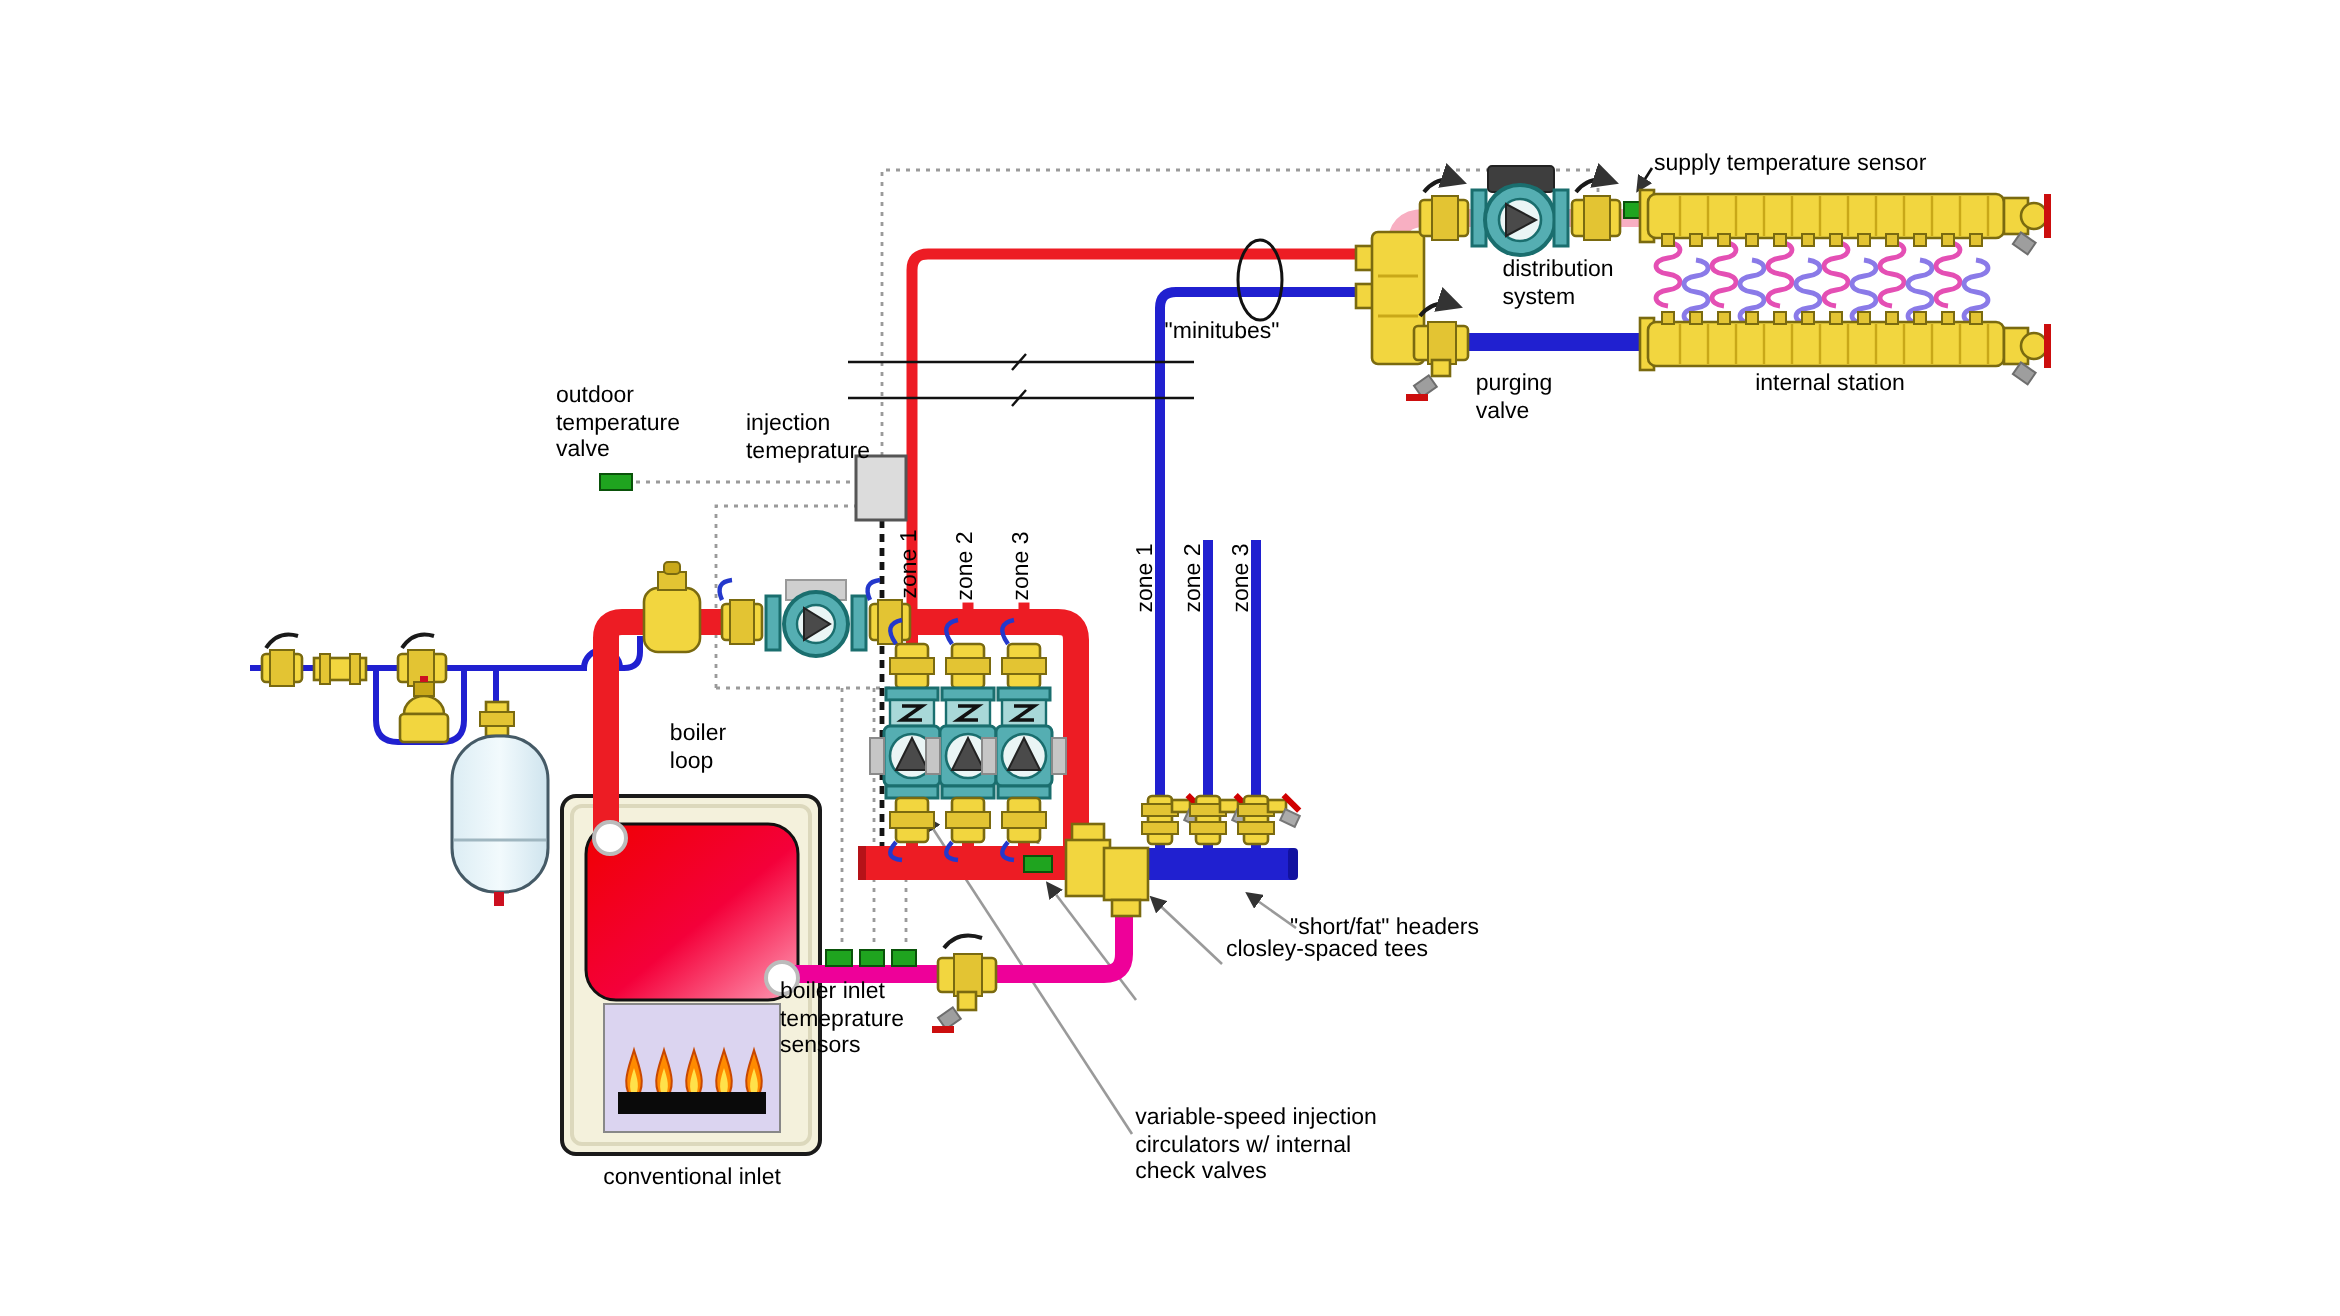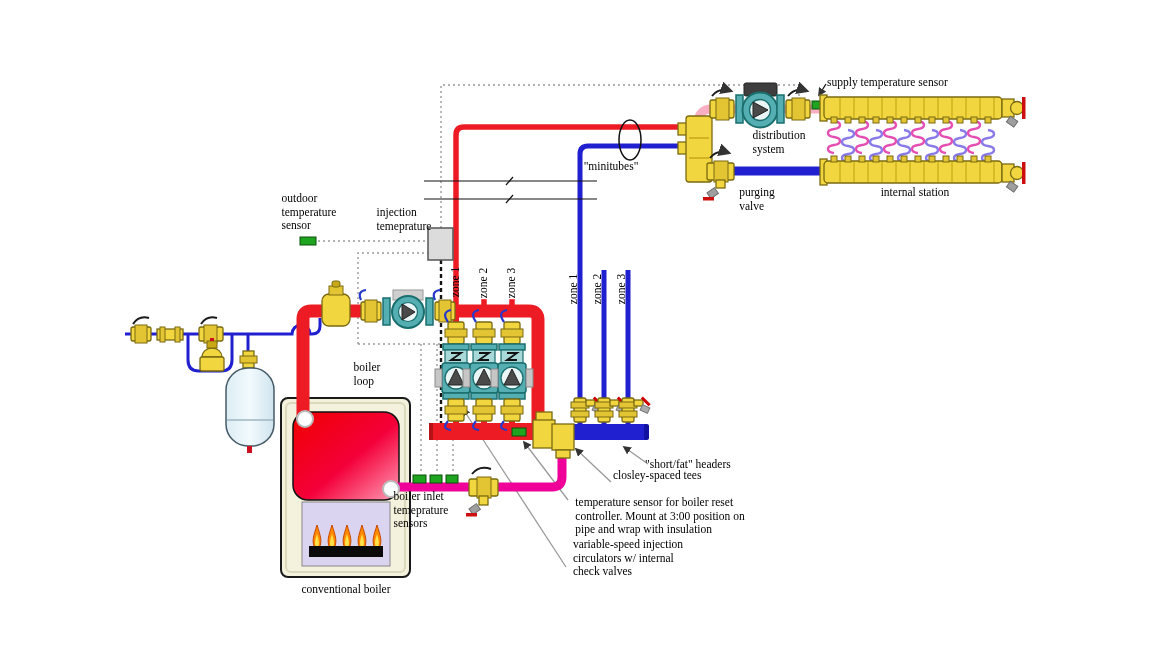--- a/index.html
+++ b/index.html
@@ -1,17 +1,17 @@
 <!DOCTYPE html>
 <html><head>
 <meta charset="utf-8">
 <style>
   html,body{margin:0;padding:0;background:#fff;}
   #canvas{position:relative;width:1170px;height:658px;background:#fff;overflow:hidden;
-          font-family:Liberation Serif, serif;}
+          font-family:Liberation Sans, sans-serif;}
   #pipes{position:absolute;left:0;top:0;}
   .lbl{position:absolute;font-size:11.5px;line-height:13.5px;color:#000;white-space:pre-line;}
   .c{transform:translateX(-50%);text-align:left;}
   .zl{position:absolute;font-size:11.5px;color:#000;white-space:nowrap;
       transform:translate(-50%,-50%) rotate(-90deg);}
   .zl.wbg{background:#fff;padding:0 1px;}
   #sq{fill:none;stroke-width:2.4;}
   .sqp{stroke:#E44FB4;} .sqv{stroke:#8A7AE8;}
   .yl{fill:#F2D63F;stroke:#7A6A10;stroke-width:1.3;}
   .yd{fill:#E3C433;stroke:#7A6A10;stroke-width:1;}
@@ -354,35 +354,32 @@
 
 <div class="lbl" style="left:827px;top:76px">supply temperature sensor</div>
 <div class="lbl c" style="left:779px;top:129px">distribution
 system</div>
 <div class="lbl c" style="left:757px;top:186px">purging
 valve</div>
 <div class="lbl c" style="left:915px;top:186px">internal station</div>
 <div class="lbl c" style="left:611px;top:160px">"minitubes"</div>
 <div class="lbl c" style="left:309px;top:192px">outdoor
 temperature
-sensor</div>
+valve</div>
 <div class="lbl c" style="left:404px;top:206px">injection
 temeprature</div>
-<div class="lbl c" style="left:367px;top:361px">boiler
+<div class="lbl c" style="left:349px;top:361px">boiler
 loop</div>
-<div class="lbl c" style="left:346px;top:583px">conventional boiler</div>
+<div class="lbl c" style="left:346px;top:583px">conventional inlet</div>
 <div class="lbl c" style="left:421px;top:490px">boiler inlet
 temeprature
 sensors</div>
 <div class="lbl" style="left:645px;top:458px">"short/fat" headers</div>
 <div class="lbl" style="left:613px;top:469px">closley-spaced tees</div>
-<div class="lbl c" style="left:660px;top:496px">temperature sensor for boiler reset
-controller. Mount at 3:00 position on
-pipe and wrap with insulation</div>
-<div class="lbl c" style="left:628px;top:538px">variable-speed injection
+<div class="lbl c" style="left:628px;top:553px">variable-speed injection
 circulators w/ internal
 check valves</div>
 
 <div class="zl" style="left:455px;top:282px">zone 1</div>
 <div class="zl wbg" style="left:483px;top:283px">zone 2</div>
 <div class="zl wbg" style="left:511px;top:283px">zone 3</div>
 <div class="zl" style="left:573px;top:289px">zone 1</div>
 <div class="zl" style="left:597px;top:289px">zone 2</div>
 <div class="zl" style="left:621px;top:289px">zone 3</div>
 

